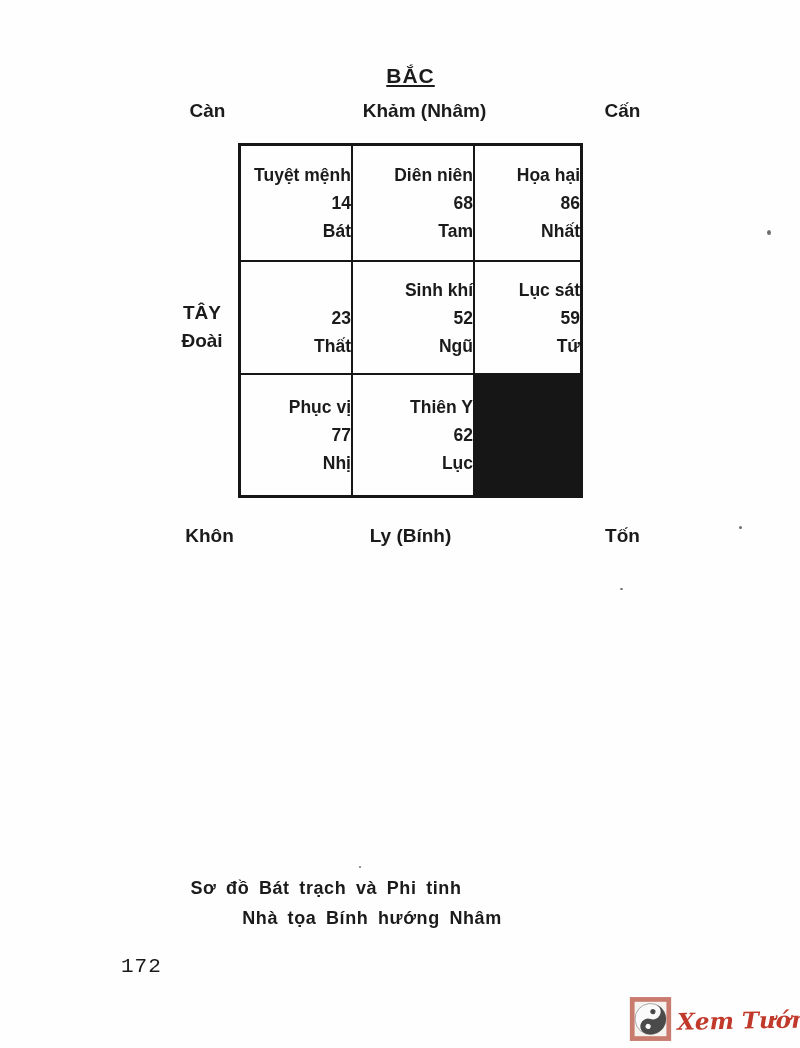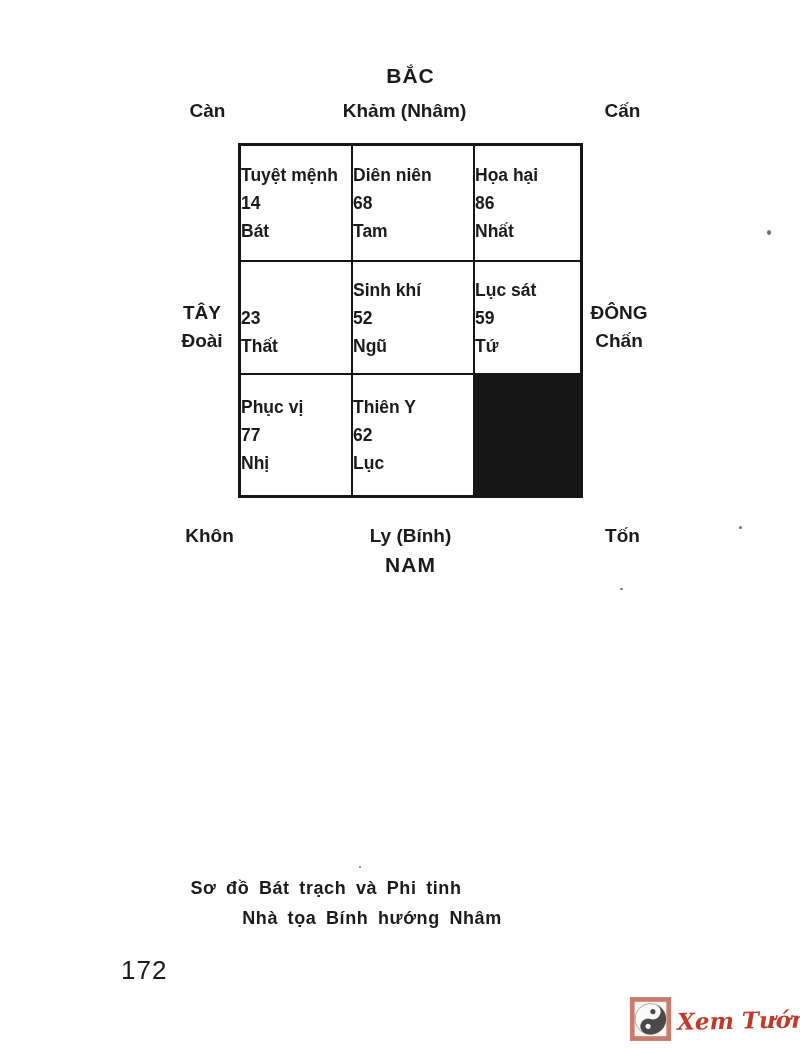--- a/index.html
+++ b/index.html
@@ -18,20 +18,21 @@
     margin: 0 auto;
   }
   .abs { position: absolute; }
 
   
   .dir-major {
     font-weight: 700;
     font-size: 21px;
     letter-spacing: 1px;
     text-align: center;
+    text-decoration: underline;
   }
   .dir-label {
     font-weight: 700;
     font-size: 19px;
     text-align: center;
     white-space: nowrap;
   }
   .side-block {
     text-align: center;
     font-weight: 700;
@@ -52,21 +53,21 @@
     display: grid;
     grid-template-columns: 110px 120px 1fr;
     grid-template-rows: 114px 111px 1fr;
     gap: 2px;
   }
   .cell {
     background: #fefefe;
     display: flex;
     flex-direction: column;
     justify-content: center;
-    align-items: flex-start;
+    align-items: flex-end;
     font-size: 17.5px;
     font-weight: 600;
   }
   .cell span {
     display: block;
     height: 28px;
     line-height: 28px;
     white-space: nowrap;
   }
 
@@ -76,22 +77,22 @@
     width: 652px;
     text-align: center;
     font-weight: 700;
     font-size: 18px;
     letter-spacing: 0.6px;
     word-spacing: 4px;
   }
 
   
   .page-number {
-    font-family: Liberation Sans, sans-serif;
-    font-size: 26px;
+    font-family: Liberation Mono, monospace;
+    font-size: 21px;
     letter-spacing: 1px;
   }
 
   
   .watermark {
     display: flex;
     align-items: center;
   }
   .wm-text {
     font-family: "DejaVu Serif", serif;
@@ -111,21 +112,21 @@
   }
 </style>
 </head>
 <body>
 
 <div class="page">
 
   <div class="abs dir-major" style="left:238px; top:64px; width:345px;">BẮC</div>
 
   <div class="abs dir-label" style="left:160px; top:100px; width:95px;">Càn</div>
-  <div class="abs dir-label" style="left:232px; top:100px; width:345px;">Khảm (Nhâm)</div>
+  <div class="abs dir-label" style="left:252px; top:100px; width:345px;">Khảm (Nhâm)</div>
   <div class="abs dir-label" style="left:575px; top:100px; width:95px;">Cấn</div>
 
   <div class="bagua-grid">
 
     <div class="cell">
       <span>Tuyệt mệnh</span>
       <span>14</span>
       <span>Bát</span>
     </div>
     <div class="cell">
@@ -165,29 +166,24 @@
       <span>62</span>
       <span>Lục</span>
     </div>
 
   </div>
 
   <div class="abs side-block" style="left:164px; top:299px; width:76px;">
     <div>TÂY</div>
     <div>Đoài</div>
   </div>
-  <div class="abs side-block" style="left:583px; top:299px; width:72px;">
-    <div>ĐÔNG</div>
-    <div>Chấn</div>
-  </div>
 
   <div class="abs dir-label" style="left:162px; top:525px; width:95px;">Khôn</div>
   <div class="abs dir-label" style="left:238px; top:525px; width:345px;">Ly (Bính)</div>
   <div class="abs dir-label" style="left:575px; top:525px; width:95px;">Tốn</div>
-  <div class="abs dir-major" style="left:238px; top:553px; width:345px;">NAM</div>
 
   <div class="abs caption-line" style="top:878px;">Sơ đồ Bát trạch và Phi tinh</div>
   <div class="abs caption-line" style="top:908px;padding-left:46px;">Nhà tọa Bính hướng Nhâm</div>
 
   <div class="abs page-number" style="left:121px; top:955px;">172</div>
 
   <div class="abs watermark" style="left:629px; top:996px;">
     <svg width="43" height="46" viewBox="0 0 100 106">
       <rect x="2" y="2" width="96" height="102" fill="#c97b6e"></rect>
       <rect x="13" y="13" width="74" height="80" fill="#f6f2ee"></rect>

